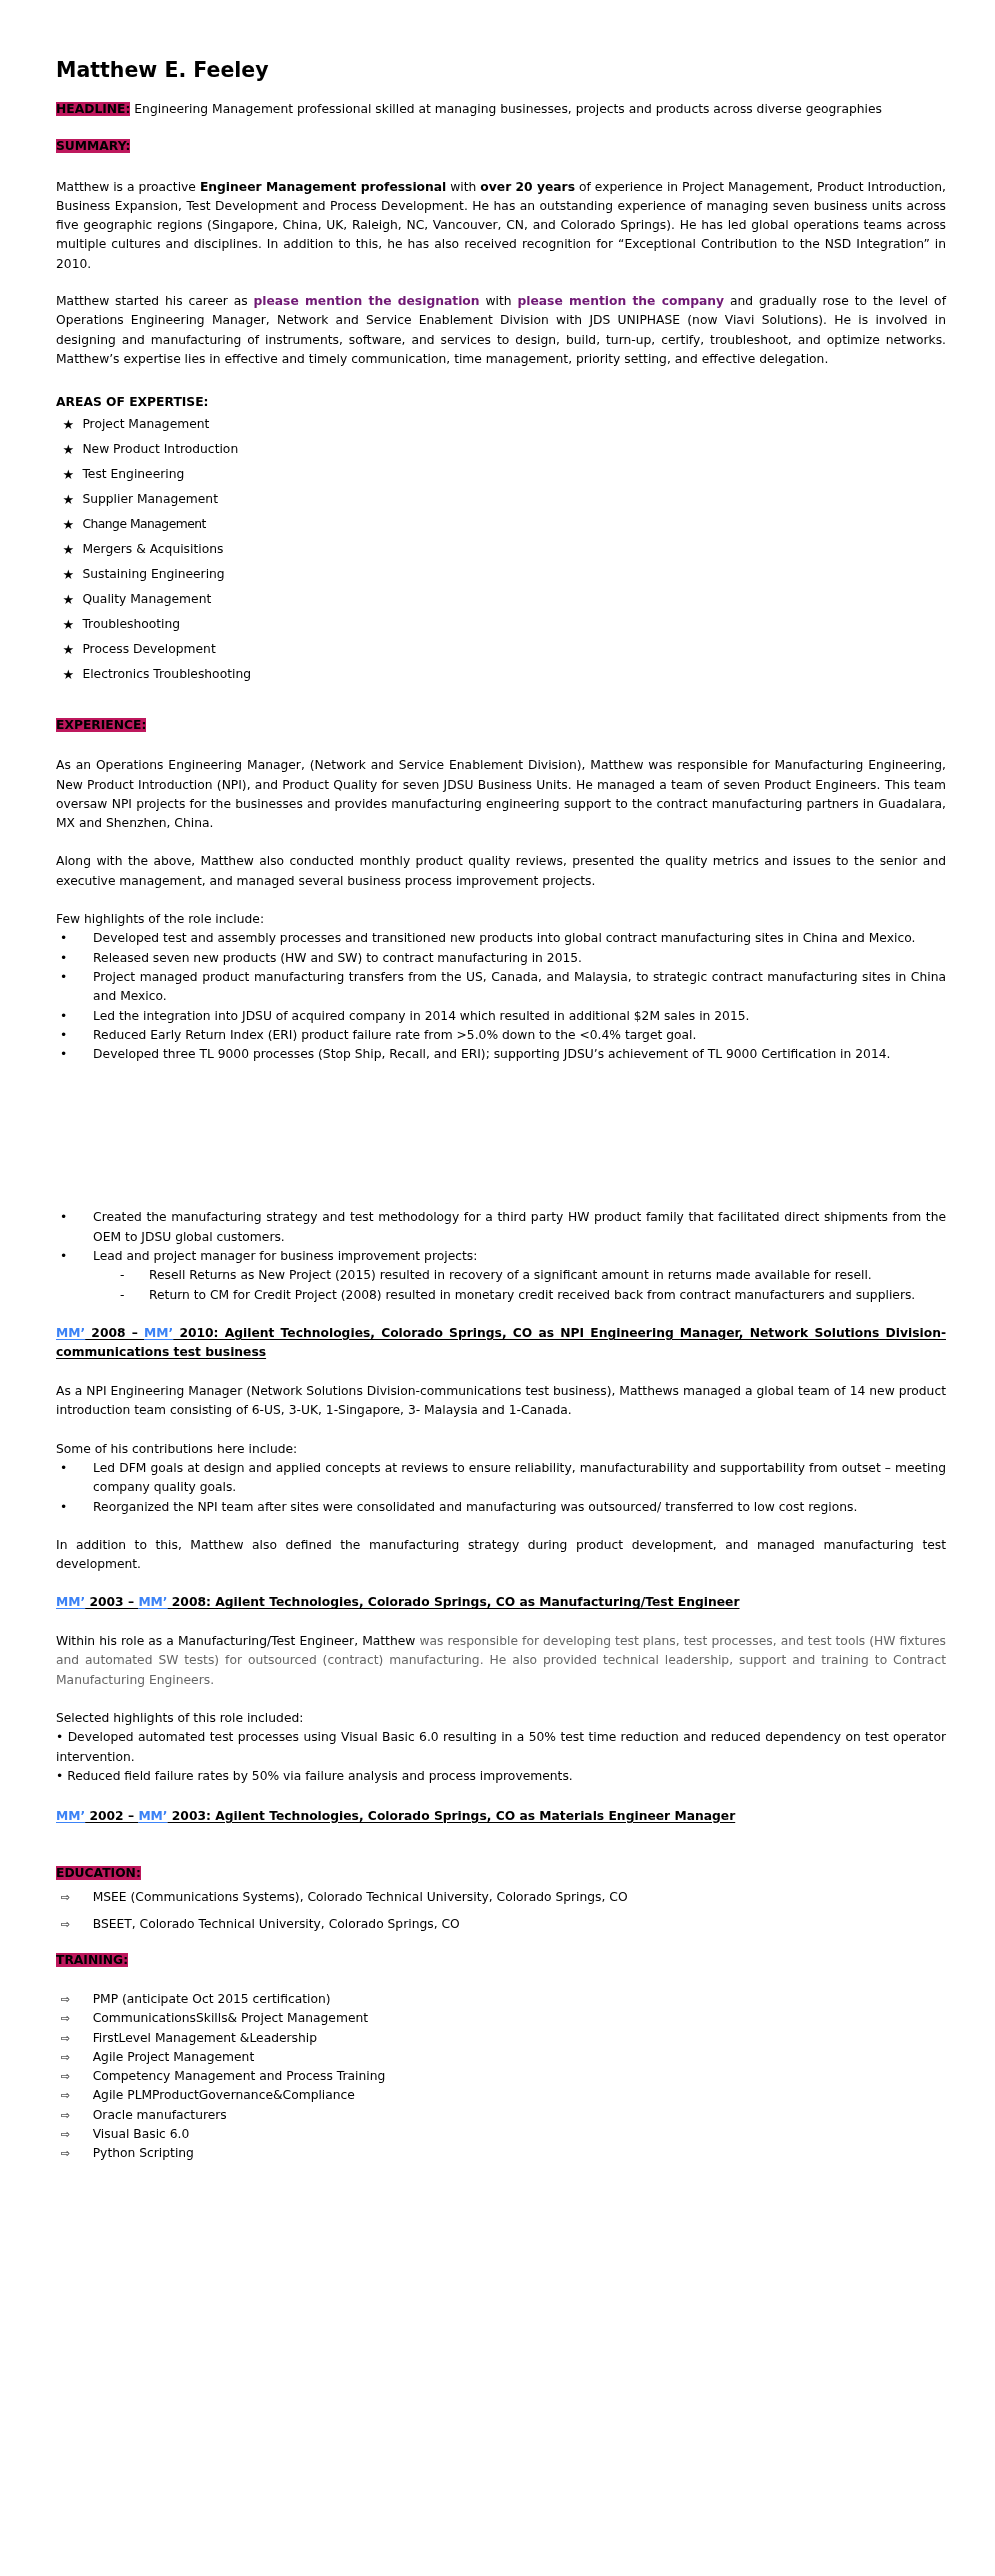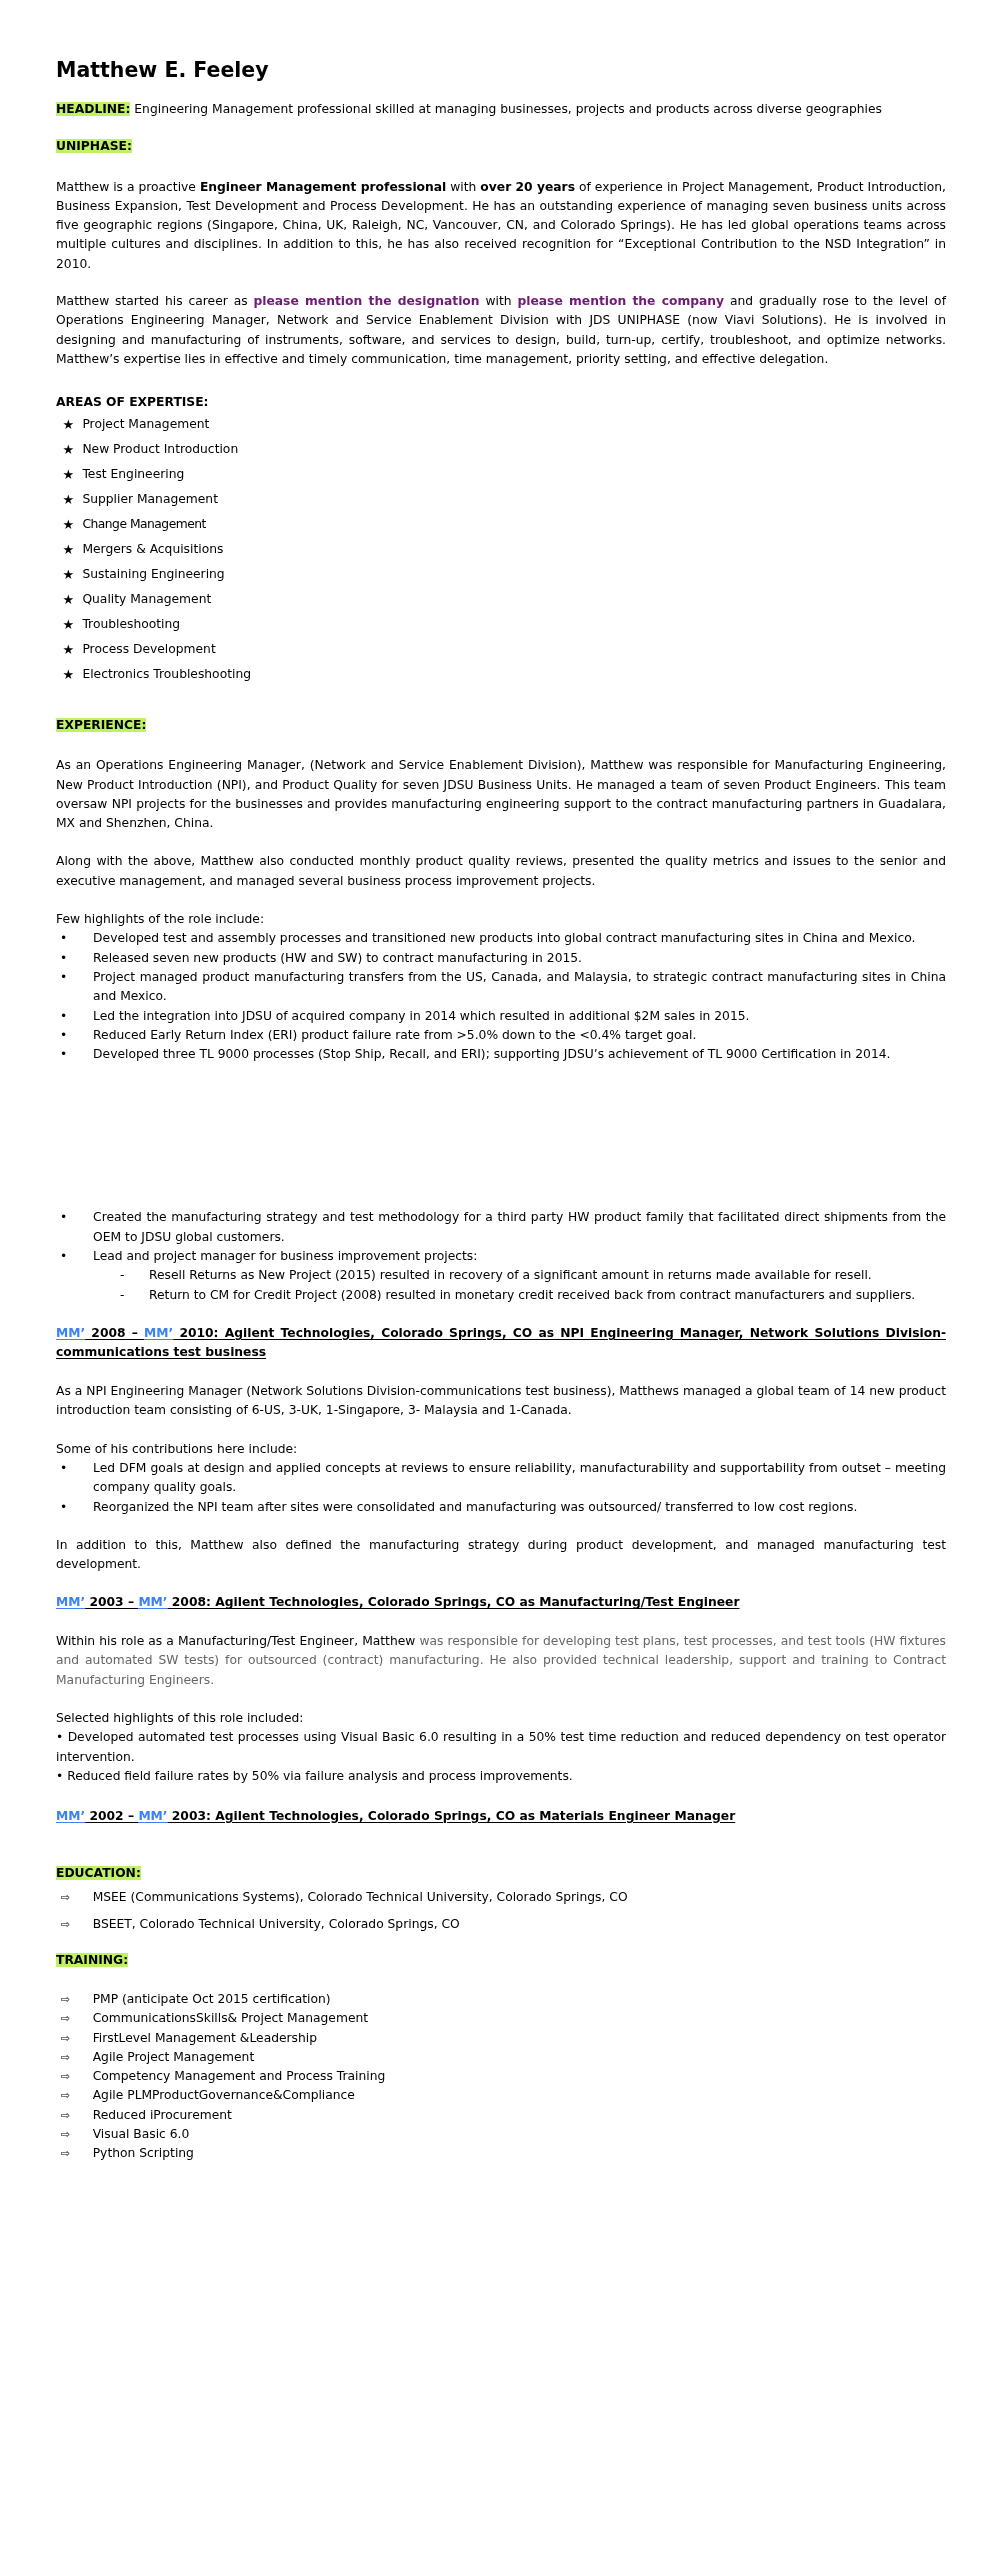--- a/index.html
+++ b/index.html
@@ -13,21 +13,21 @@
     padding-left:40px;
   }
   .content{position:absolute;left:56px;top:0;width:890px;}
   .just{text-align:justify;}
   .run{white-space:pre-wrap;}
   .b{font-weight:bold;}
   .blue{color:#701a75;font-weight:bold;}
   .mm{color:#3b82f6;font-weight:bold;text-decoration:underline;text-underline-offset:2.3px;}
   .u{text-decoration:underline;text-underline-offset:2.3px;}
   .gray{color:#666666;}
-  .hl{background:#bef264;}
+  .hl{background:#be185d;}
   .sec{font-weight:bold;}
   .doc-title{font-size:20.5px;line-height:23.4px;font-weight:bold;margin:59px 0 0 0;}
   .headline{margin-top:18px;}
   .m-summary{margin-top:17.6px;}
   .m-p1{margin-top:21px;}
   .m-p2{margin-top:18px;}
   .m-areas{margin-top:23.4px;}
   .m-exp{margin-top:29px;}
   .jobtitle{font-weight:bold;margin-top:20.5px;}
   .jobtitle2{font-weight:bold;margin-top:19px;}
@@ -61,21 +61,21 @@
 </head>
 <body>
 
 <div class="page">
   <div class="content">
 
     <div class="doc-title">Matthew E. Feeley</div>
 
     <div class="headline just"><span class="run b hl">HEADLINE:</span><span class="run"> Engineering Management professional skilled at managing businesses, projects and products across diverse geographies</span></div>
 
-    <div class="sec m-summary"><span class="hl">UNIPHASE:</span></div>
+    <div class="sec m-summary"><span class="hl">SUMMARY:</span></div>
 
     <div class="just m-p1"><span class="run">Matthew is a proactive </span><span class="run b">Engineer Management professional</span><span class="run"> with </span><span class="run b">over 20 years</span><span class="run"> of experience in Project Management, Product Introduction, Business Expansion, Test Development and Process Development. He has an outstanding experience of managing seven business units across five geographic regions (Singapore, China, UK, Raleigh, NC, Vancouver, CN, and Colorado Springs). He has led global operations teams across multiple cultures and disciplines. In addition to this, he has also received recognition for “Exceptional Contribution to the NSD Integration” in 2010.</span></div>
     <div class="just m-p2"><span class="run">Matthew started his career as </span><span class="run blue">please mention the designation</span><span class="run"> with </span><span class="run blue">please mention the company</span><span class="run"> and gradually rose to the level of Operations Engineering Manager, Network and Service Enablement Division with JDS UNIPHASE (now Viavi Solutions). He is involved in designing and manufacturing of instruments, software, and services to design, build, turn-up, certify, troubleshoot, and optimize networks. Matthew’s expertise lies in effective and timely communication, time management, priority setting, and effective delegation.</span></div>
 
     <div class="sec m-areas">AREAS OF EXPERTISE:</div>
 
     <div class="exp-list">
       <div class="exp-item">
           <span class="star">★</span>
           <span class="exp-label">Project Management</span>
@@ -231,21 +231,21 @@
       <div class="arow">
           <span class="arrow">⇨</span>
           <div class="atext">Competency Management and Process Training</div>
         </div>
       <div class="arow">
           <span class="arrow">⇨</span>
           <div class="atext">Agile PLMProductGovernance&amp;Compliance</div>
         </div>
       <div class="arow">
           <span class="arrow">⇨</span>
-          <div class="atext">Reduced iProcurement</div>
+          <div class="atext">Oracle manufacturers</div>
         </div>
       <div class="arow">
           <span class="arrow">⇨</span>
           <div class="atext">Visual Basic 6.0</div>
         </div>
       <div class="arow">
           <span class="arrow">⇨</span>
           <div class="atext">Python Scripting</div>
         </div>
     </div>

